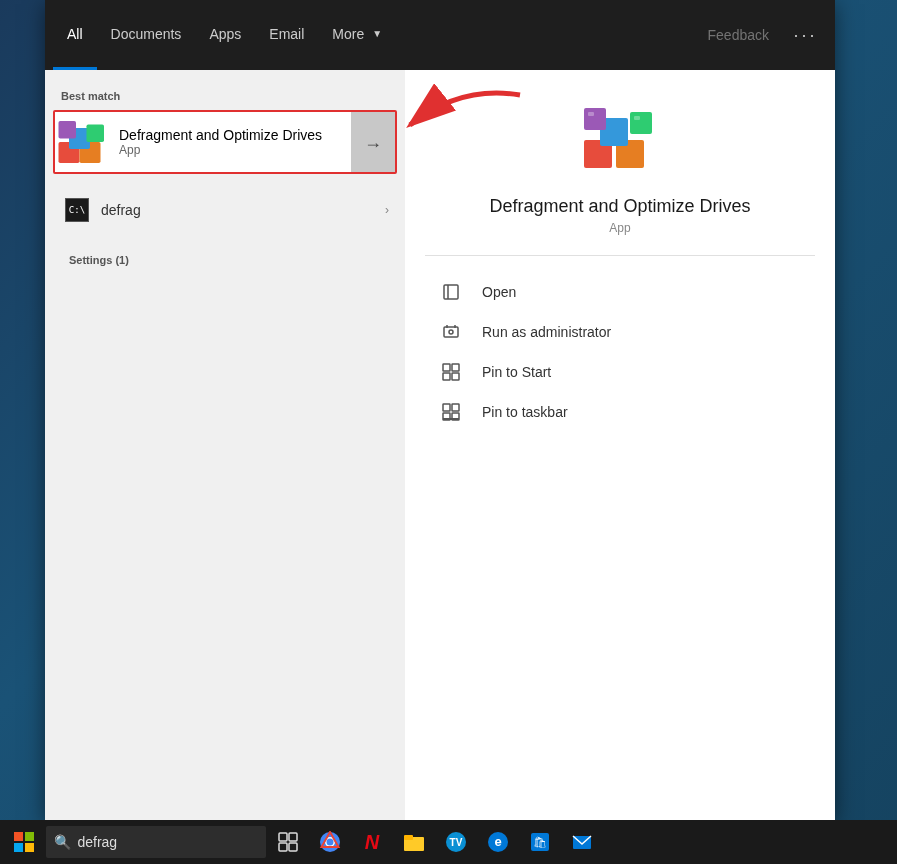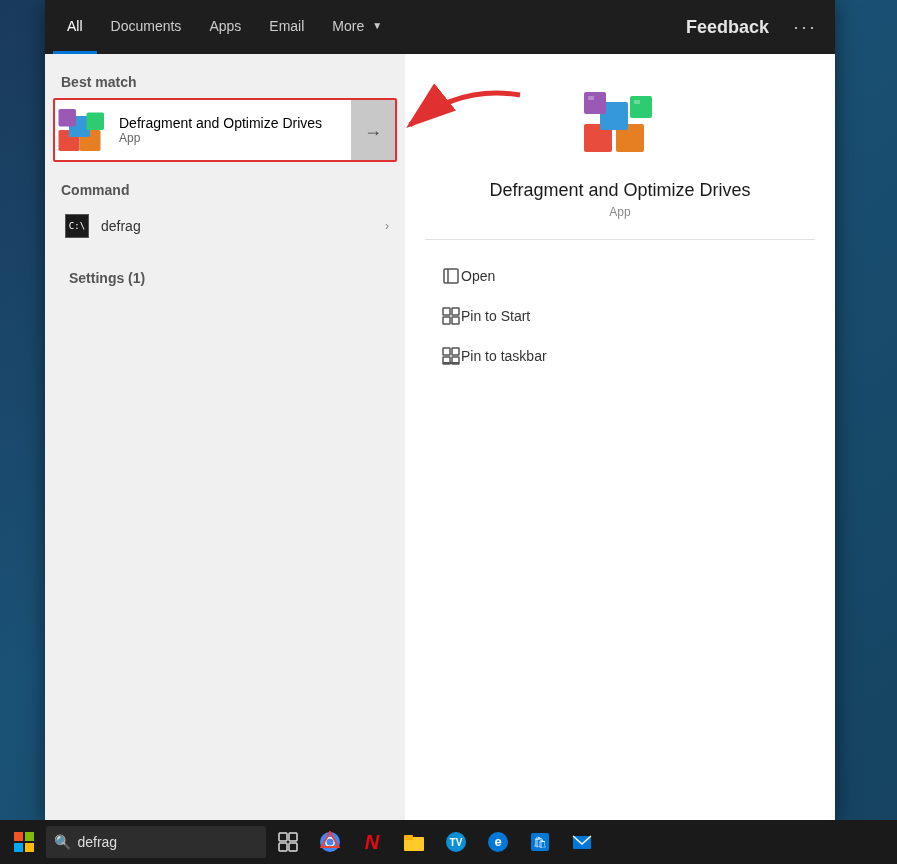--- a/index.html
+++ b/index.html
@@ -31,21 +31,21 @@
       display: flex;
       flex-direction: column;
       box-shadow: 0 4px 20px rgba(0,0,0,0.5);
     }
 
     
     .nav-bar {
       background: #1e1e1e;
       display: flex;
       align-items: center;
-      height: 54px;
+      height: 70px;
       padding: 0 8px;
       flex-shrink: 0;
     }
 
     .nav-item {
       color: #ccc;
       padding: 6px 14px;
       font-size: 14px;
       cursor: pointer;
       height: 100%;
@@ -64,25 +64,24 @@
       align-items: center;
       gap: 4px;
       justify-content: center;
     }
 
     .nav-spacer {
       flex: 1;
     }
 
     .nav-feedback {
-      color: #e5e5e5;
-      font-size: 18px;
+      color: #737373;
+      font-size: 14px;
       cursor: pointer;
       padding: 6px 14px;
-      font-weight: bold;
     }
 
     .nav-dots {
       color: #ccc;
       font-size: 18px;
       cursor: pointer;
       padding: 6px 10px;
       letter-spacing: 2px;
     }
 
@@ -95,21 +94,21 @@
 
     
     .left-panel {
       width: 360px;
       background: #f0f0f0;
       flex-shrink: 0;
       padding: 12px 0;
     }
 
     .section-label {
-      font-size: 14px;
+      font-size: 11px;
       color: #555;
       padding: 8px 16px 4px 16px;
       font-weight: 600;
     }
 
     
     .best-match-item {
       display: flex;
       align-items: center;
       margin: 4px 8px;
@@ -241,21 +240,21 @@
       list-style: none;
     }
 
     .action-item {
       display: flex;
       align-items: center;
       padding: 10px 16px;
       cursor: pointer;
       font-size: 14px;
       color: #333;
-      gap: 0;
+      gap: 21px;
     }
 
     .action-icon {
       width: 20px;
       height: 20px;
       display: flex;
       align-items: center;
       justify-content: center;
       flex-shrink: 0;
     }
@@ -410,21 +409,20 @@
           <div class="item-text-area">
             <div class="item-title">Defragment and Optimize Drives</div>
             <div class="item-subtitle">App</div>
           </div>
           <div class="item-arrow-btn">
             <span>→</span>
           </div>
         </div>
 
         <div class="command-section">
-          <div class="section-label">Command</div>
           <div class="command-item">
             <div class="command-item-icon">
               <div class="cmd-icon-img">C:\</div>
             </div>
             <div class="command-item-text">defrag</div>
             <div class="command-item-chevron">›</div>
           </div>
         </div>
 
         <div class="settings-section">
@@ -452,20 +450,31 @@
 
         <ul class="action-list">
           <li class="action-item">
             <div class="action-icon">
               <svg width="18" height="18" viewBox="0 0 18 18" fill="none" stroke="#555" stroke-width="1.5">
                 <rect x="2" y="2" width="14" height="14" rx="1"></rect>
                 <line x1="6" y1="2" x2="6" y2="16"></line>
               </svg>
             </div>
             <span>Open</span>
+          </li>
+          <li class="action-item">
+            <div class="action-icon">
+              <svg width="18" height="18" viewBox="0 0 18 18" fill="none" stroke="#555" stroke-width="1.5">
+                <rect x="2" y="4" width="14" height="10" rx="1"></rect>
+                <line x1="5" y1="2" x2="5" y2="5"></line>
+                <line x1="13" y1="2" x2="13" y2="5"></line>
+                <circle cx="9" cy="9" r="2"></circle>
+              </svg>
+            </div>
+            <span>Run as administrator</span>
           </li>
           <li class="action-item">
             <div class="action-icon">
               <svg width="18" height="18" viewBox="0 0 18 18" fill="none" stroke="#555" stroke-width="1.5">
                 <rect x="1" y="1" width="7" height="7" rx="0.5"></rect>
                 <rect x="10" y="1" width="7" height="7" rx="0.5"></rect>
                 <rect x="1" y="10" width="7" height="7" rx="0.5"></rect>
                 <rect x="10" y="10" width="7" height="7" rx="0.5"></rect>
               </svg>
             </div>

